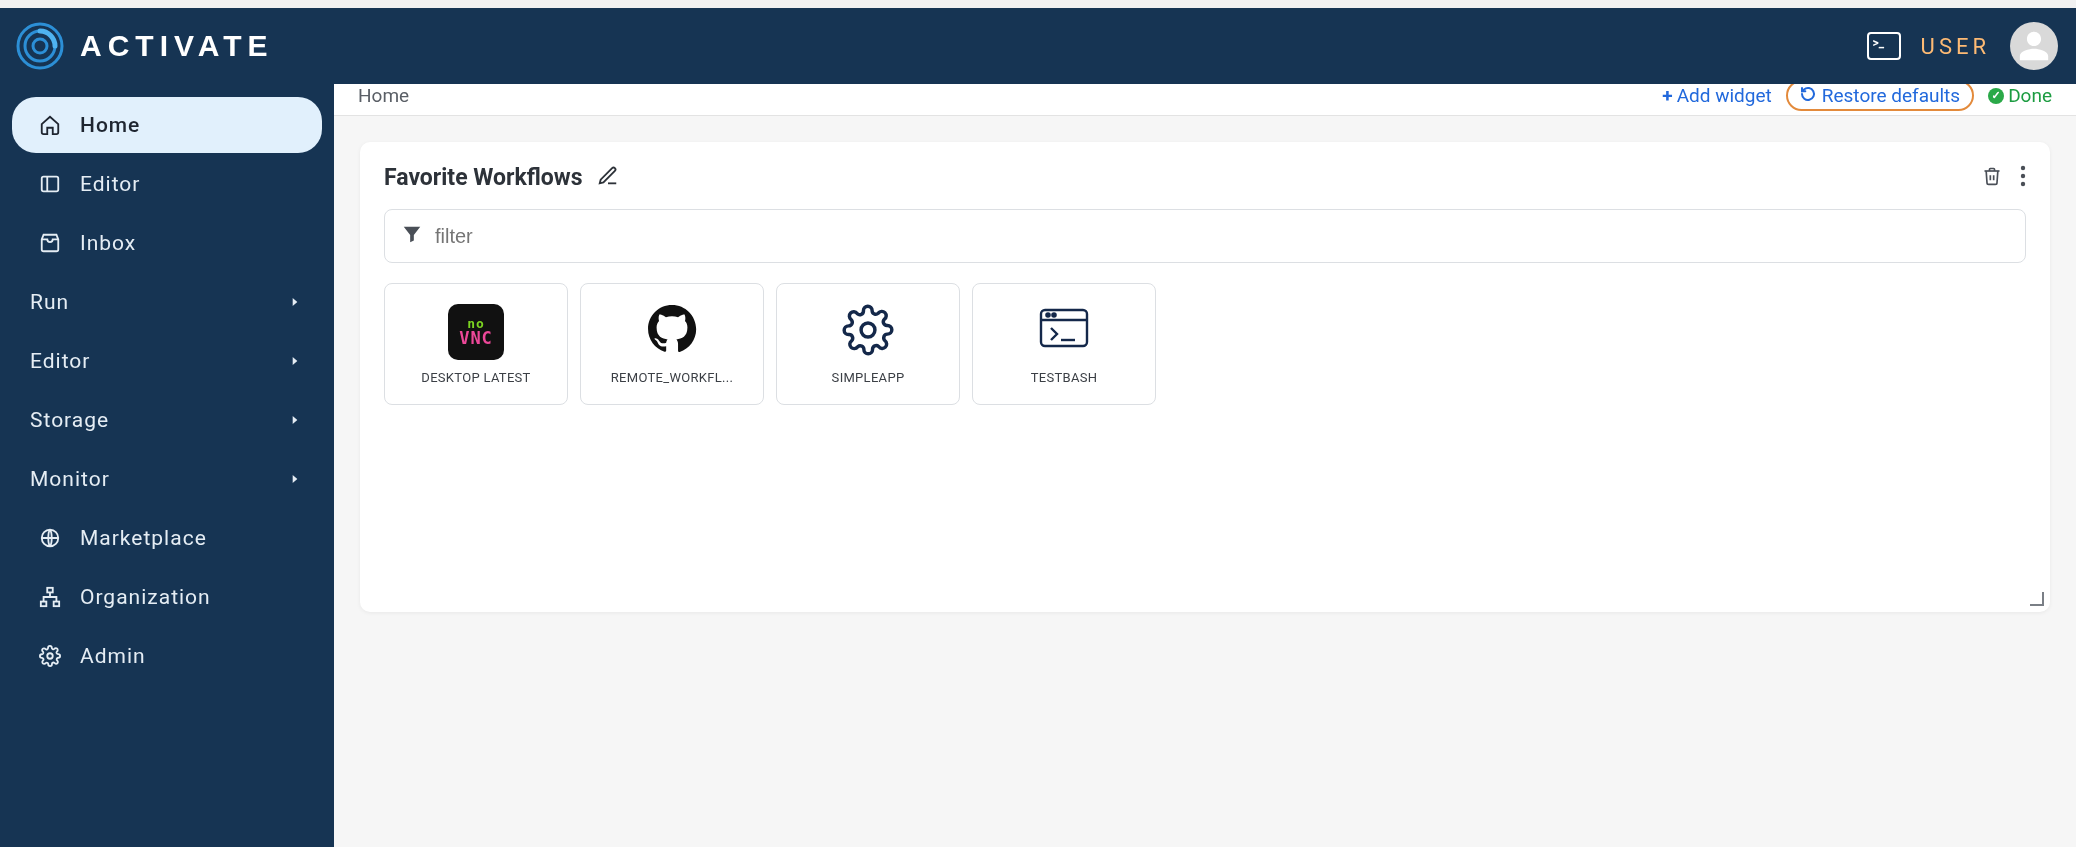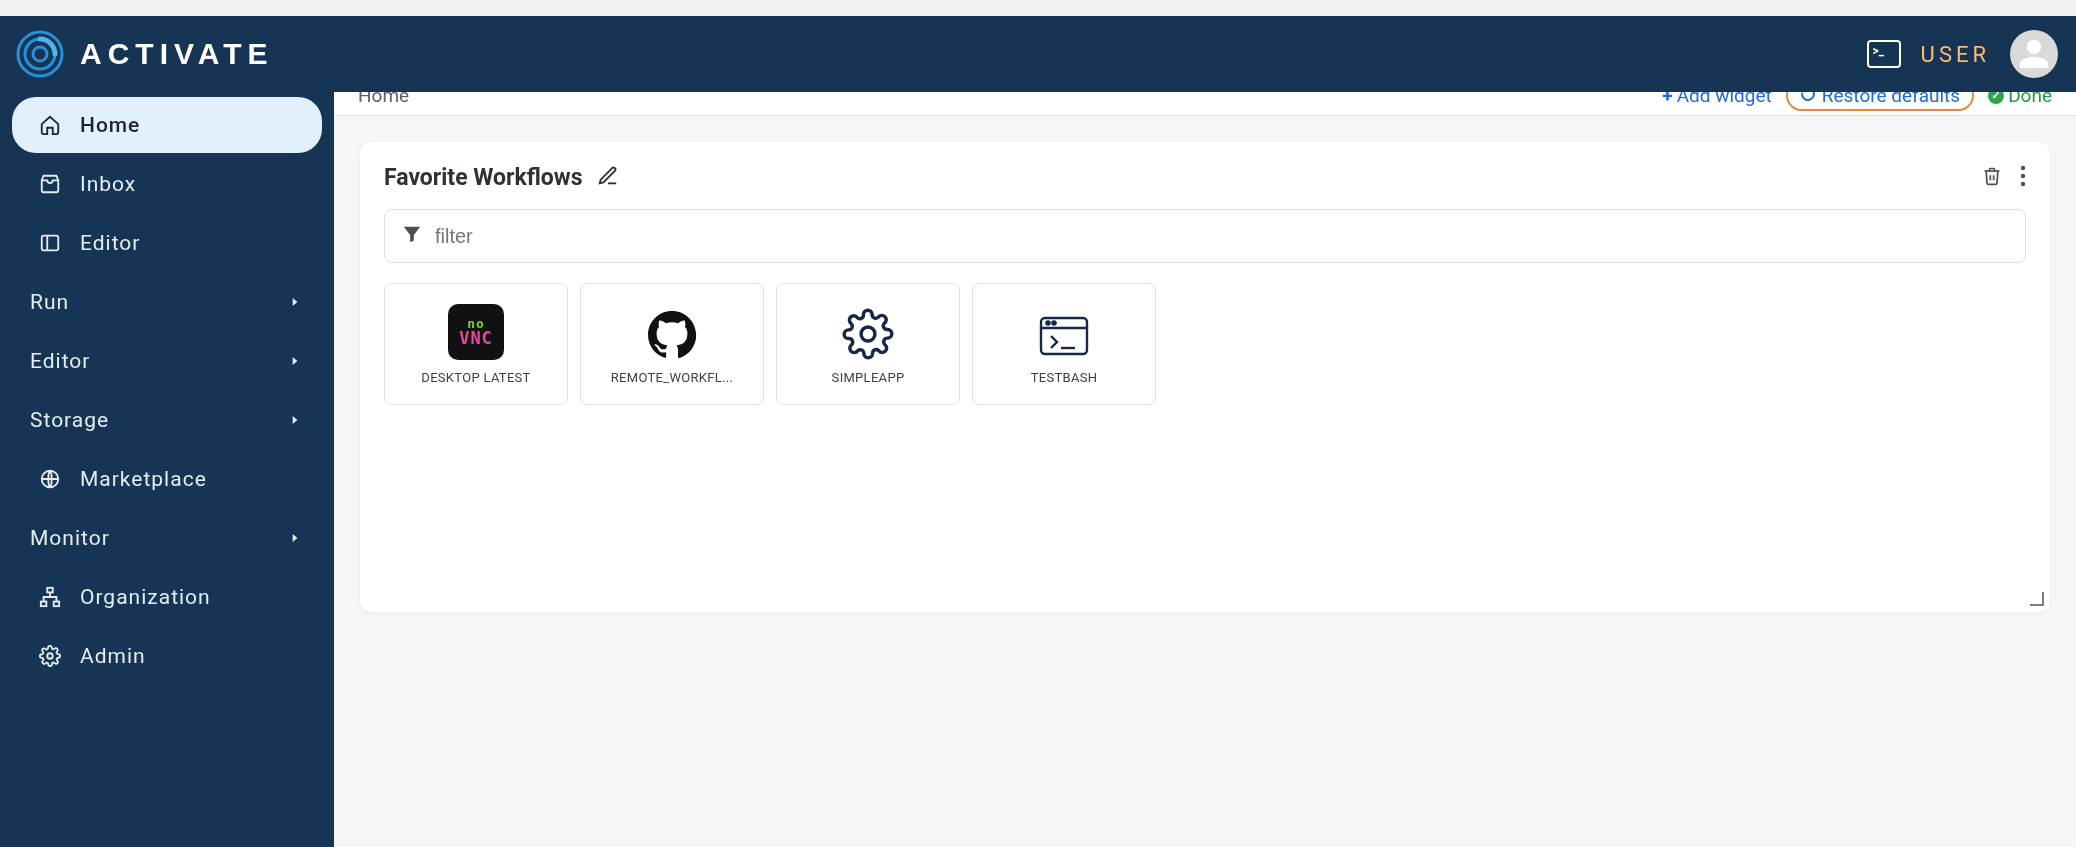--- a/index.html
+++ b/index.html
@@ -1,21 +1,21 @@
 <!DOCTYPE html>
 <html><head>
 <meta charset="utf-8">
 <style>
   * { box-sizing: border-box; margin: 0; padding: 0; }
   html, body { width: 100%; height: 100%; font-family: -apple-system, BlinkMacSystemFont, "Segoe UI", Roboto, Helvetica, Arial, sans-serif; }
   body { background: #f1f1f1; overflow: hidden; }
 
   
   .topbar {
-    position: fixed; top: 16px; left: 0; right: 0; height: 76px;
+    position: fixed; top: 8px; left: 0; right: 0; height: 76px;
     background: #163453; display: flex; align-items: center;
     padding: 0 18px 0 14px; z-index: 100;
   }
   .brand { display: flex; align-items: center; gap: 14px; }
   .brand-logo {
     width: 52px; height: 52px; border-radius: 50%; display: flex; align-items: center; justify-content: center;
   }
   .brand-text {
     color: #fff; font-size: 30px; font-weight: 600; letter-spacing: 6px;
     font-family: "Segoe UI", Arial, sans-serif;
@@ -106,21 +106,21 @@
     border: none; outline: none; font-size: 20px; color: #7a7f86; flex: 1;
     background: transparent;
   }
 
   .tiles { display: flex; gap: 12px; flex-wrap: wrap; }
   .tile {
     width: 184px; height: 122px; border: 1px solid #dcdfe3; border-radius: 8px;
     display: flex; flex-direction: column; align-items: center; justify-content: center;
     gap: 10px; cursor: pointer; background: #fff;
   }
-  .tile-icon { width: 71px; height: 56px; display: flex; align-items: flex-end; justify-content: center; }
+  .tile-icon { width: 71px; height: 56px; display: flex; align-items: flex-start; justify-content: center; }
   .tile-label {
     font-size: 13px; color: #3b3f45; letter-spacing: .3px; text-align: center;
     max-width: 160px; white-space: nowrap; overflow: hidden; text-overflow: ellipsis;
   }
 
   .novnc {
     width: 56px; height: 56px; background: #111; border-radius: 10px;
     display: flex; flex-direction: column; align-items: center; justify-content: center;
     line-height: 1;
   }
@@ -168,35 +168,35 @@
       <svg width="22" height="22" viewBox="0 0 24 24" fill="none" stroke="#1e2530" stroke-width="2">
           <path d="M3 11l9-8 9 8v9a2 2 0 0 1-2 2h-4v-7h-6v7H5a2 2 0 0 1-2-2z"></path>
         </svg>
     </span>
     <span class="side-label">Home</span>
   </div>
 
   <div class="side-item">
     <span class="side-icon">
       <svg width="22" height="22" viewBox="0 0 24 24" fill="none" stroke="#e5edf4" stroke-width="2">
+          <rect x="3" y="4" width="18" height="16" rx="2"></rect>
+          <line x1="9" y1="4" x2="9" y2="20"></line>
+        </svg>
+    </span>
+    <span class="side-label">Editor</span>
+  </div>
+
+  <div class="side-item">
+    <span class="side-icon">
+      <svg width="22" height="22" viewBox="0 0 24 24" fill="none" stroke="#e5edf4" stroke-width="2">
           <path d="M3 8l2-5h14l2 5v11a2 2 0 0 1-2 2H5a2 2 0 0 1-2-2V8z"></path>
           <path d="M3 8h6a3 3 0 0 0 6 0h6"></path>
         </svg>
     </span>
     <span class="side-label">Inbox</span>
-  </div>
-
-  <div class="side-item">
-    <span class="side-icon">
-      <svg width="22" height="22" viewBox="0 0 24 24" fill="none" stroke="#e5edf4" stroke-width="2">
-          <rect x="3" y="4" width="18" height="16" rx="2"></rect>
-          <line x1="9" y1="4" x2="9" y2="20"></line>
-        </svg>
-    </span>
-    <span class="side-label">Editor</span>
   </div>
 
   <div class="side-item group">
     <span class="side-label">Run</span>
     <span class="chevron">
       <svg width="14" height="14" viewBox="0 0 24 24" fill="#e5edf4">
           <path d="M8 5l8 7-8 7z"></path>
         </svg>
     </span>
   </div>
@@ -209,37 +209,37 @@
     </span>
   </div>
   <div class="side-item group">
     <span class="side-label">Storage</span>
     <span class="chevron">
       <svg width="14" height="14" viewBox="0 0 24 24" fill="#e5edf4">
           <path d="M8 5l8 7-8 7z"></path>
         </svg>
     </span>
   </div>
-  <div class="side-item indent">
-    <span class="side-icon">
-      <svg width="22" height="22" viewBox="0 0 24 24" fill="none" stroke="#e5edf4" stroke-width="2">
-          <circle cx="12" cy="12" r="9"></circle>
-          <path d="M3 12h18M12 3c2.5 3 2.5 15 0 18M12 3c-2.5 3-2.5 15 0 18"></path>
-        </svg>
-    </span>
-    <span class="side-label">Marketplace</span>
-  </div>
-
   <div class="side-item group">
     <span class="side-label">Monitor</span>
     <span class="chevron">
       <svg width="14" height="14" viewBox="0 0 24 24" fill="#e5edf4">
           <path d="M8 5l8 7-8 7z"></path>
         </svg>
     </span>
+  </div>
+
+  <div class="side-item indent">
+    <span class="side-icon">
+      <svg width="22" height="22" viewBox="0 0 24 24" fill="none" stroke="#e5edf4" stroke-width="2">
+          <circle cx="12" cy="12" r="9"></circle>
+          <path d="M3 12h18M12 3c2.5 3 2.5 15 0 18M12 3c-2.5 3-2.5 15 0 18"></path>
+        </svg>
+    </span>
+    <span class="side-label">Marketplace</span>
   </div>
   <div class="side-item indent">
     <span class="side-icon">
       <svg width="22" height="22" viewBox="0 0 24 24" fill="none" stroke="#e5edf4" stroke-width="2">
           <rect x="9" y="2" width="6" height="5"></rect>
           <rect x="2" y="17" width="6" height="5"></rect>
           <rect x="16" y="17" width="6" height="5"></rect>
           <path d="M12 7v5M12 12H5v5M12 12h7v5"></path>
         </svg>
     </span>

